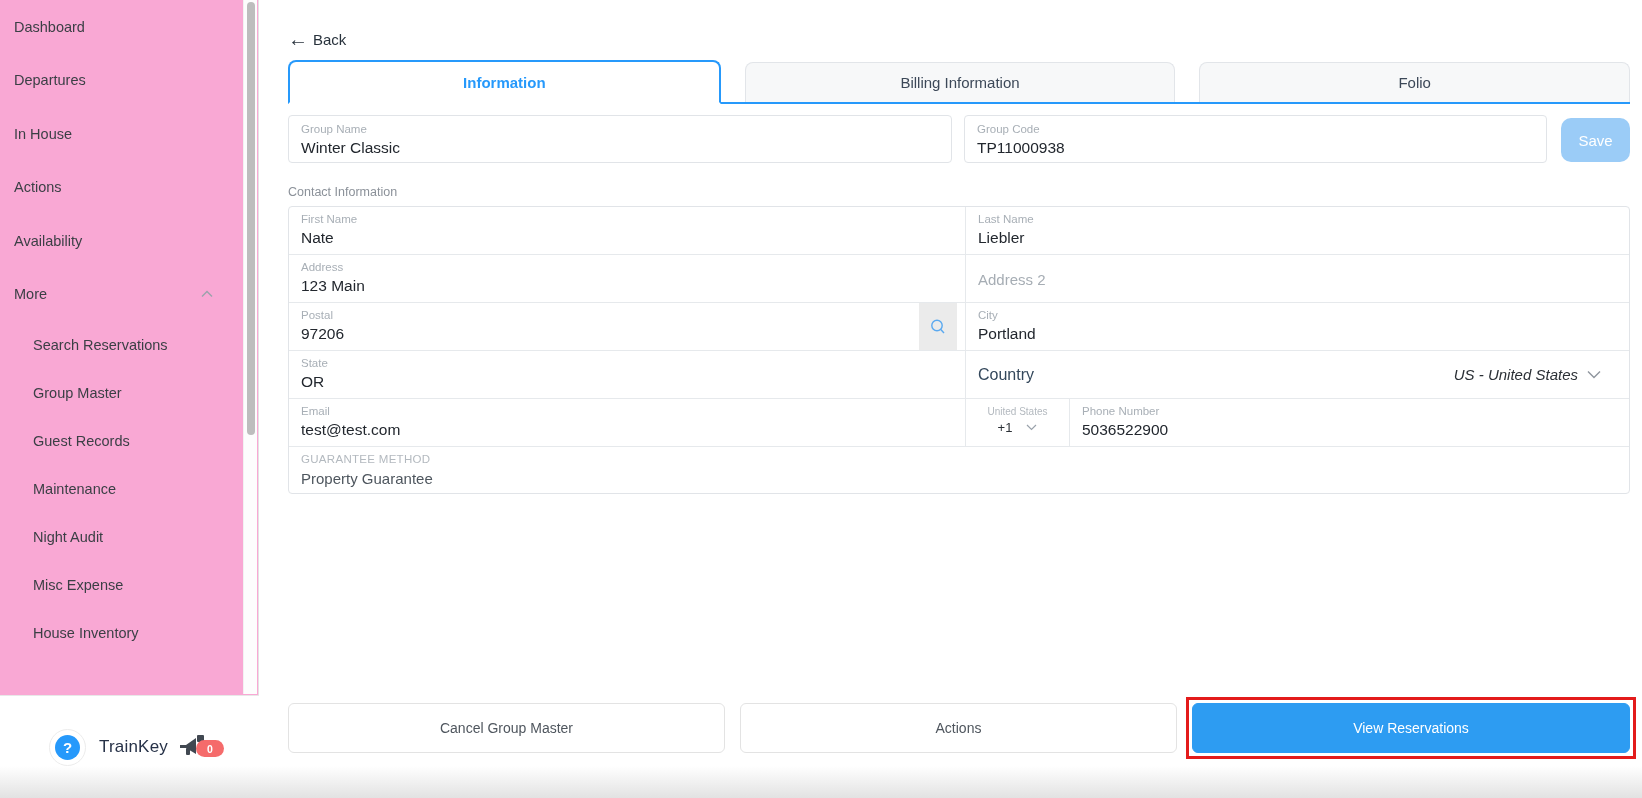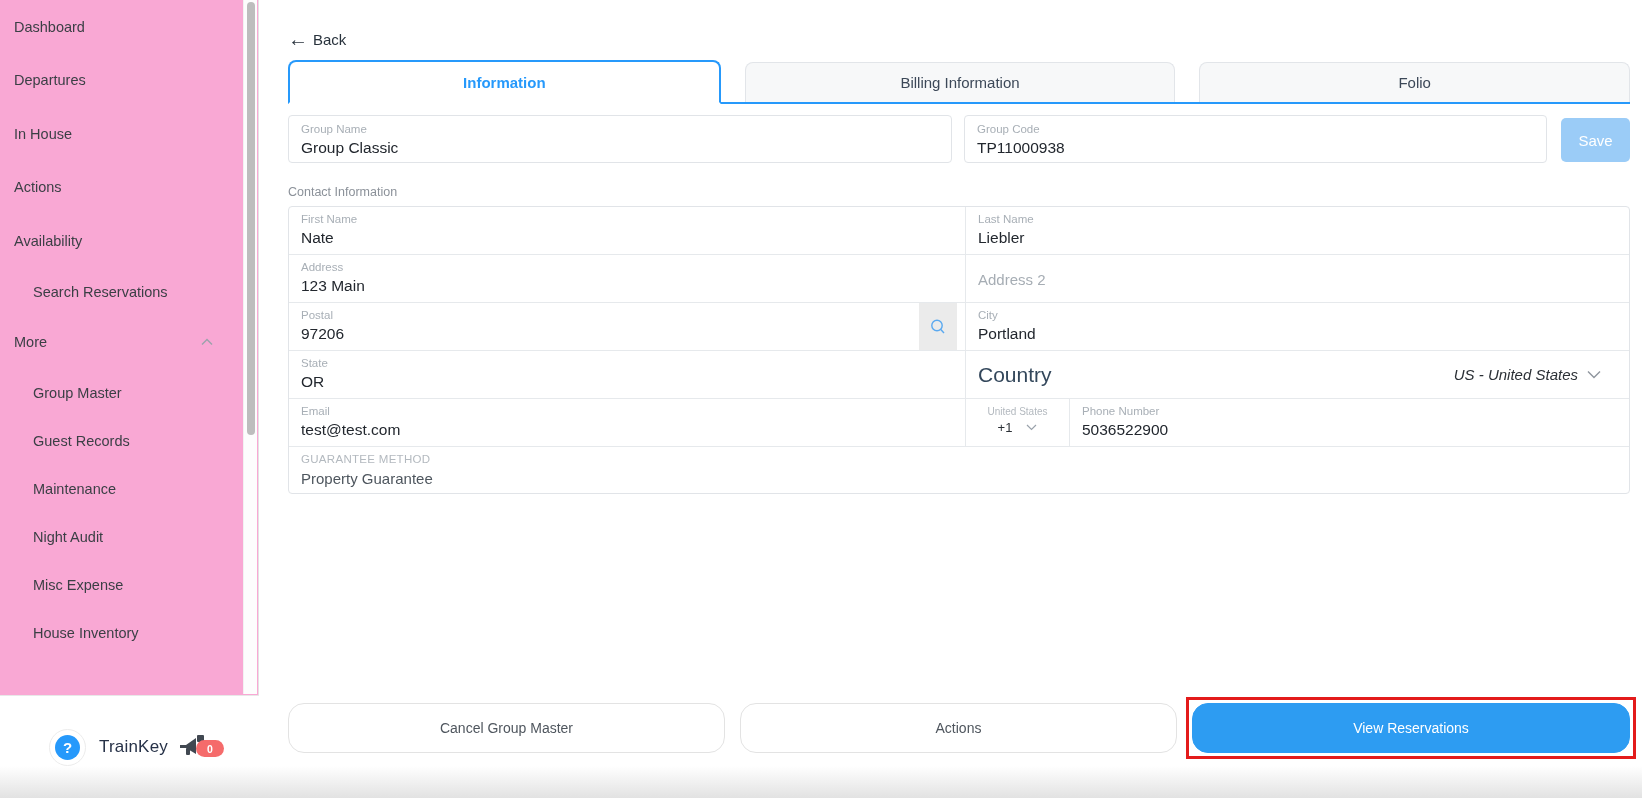--- a/index.html
+++ b/index.html
@@ -33,42 +33,42 @@
 
   .tabs { position:absolute; top:62px; left:28px; width:1342px; height:42px; display:flex; align-items:flex-end; gap:24px; border-bottom:2px solid #2699FB; }
   .tab { flex:1; height:40px; background:#F7F8F9; border:1px solid #E2E5E9; border-bottom:none; border-radius:8px 8px 0 0; display:flex; align-items:center; justify-content:center; font-size:15px; color:#3C4858; cursor:pointer; }
   .tab.active { height:44px; background:#fff; border:2px solid #2699FB; border-bottom:2px solid #fff; margin-bottom:-2px; color:#2699FB; font-weight:bold; z-index:2; }
 
   .field { position:absolute; border:1px solid #E1E4E8; border-radius:4px; background:#fff; padding:7px 12px 0; cursor:text; }
   .f-label { font-size:11.5px; color:#A8AFB6; }
   .f-value { font-size:15.5px; color:#22272E; margin-top:4px; white-space:nowrap; }
   #group-name { top:115px; left:28px; width:664px; height:48px; }
   #group-code { top:115px; left:704px; width:583px; height:48px; }
-  .save-btn { position:absolute; top:118px; left:1301px; width:69px; height:44px; border-radius:5px; background:#9BCCF7; color:#fff; font-size:15px; border:none; display:flex; align-items:center; justify-content:center; cursor:default; }
+  .save-btn { position:absolute; top:118px; left:1301px; width:69px; height:44px; border-radius:10px; background:#9BCCF7; color:#fff; font-size:15px; border:none; display:flex; align-items:center; justify-content:center; cursor:default; }
 
   .section-label { position:absolute; top:185px; left:28px; font-size:12.5px; color:#8B9199; }
   .contact { position:absolute; top:206px; left:28px; width:1342px; border:1px solid #E1E4E8; border-radius:4px; background:#fff; overflow:hidden; }
   .row { display:flex; border-bottom:1px solid #E6E9EC; height:48px; }
   .row.last { border-bottom:none; height:46px; }
   .cell { padding:6px 12px 0; cursor:text; }
   .cell-l { width:677px; border-right:1px solid #E6E9EC; position:relative; flex:none; }
   .cell-r { flex:1; }
   .placeholder { font-size:15px; color:#A6ADB4; display:flex; align-items:center; height:100%; padding-bottom:4px; }
   .search-btn { position:absolute; top:0; right:8px; width:38px; height:47px; background:#EBEBEB; display:flex; align-items:center; justify-content:center; cursor:pointer; }
   .country-cell { flex:1; display:flex; align-items:center; justify-content:space-between; padding:0 28px 0 12px; cursor:pointer; }
-  .country-label { font-size:21px; color:#33475B; }
+  .country-label { font-size:16px; color:#33475B; }
   .country-value { font-size:15px; color:#2B3036; display:flex; align-items:center; gap:9px;font-style:italic; }
   .phone-group { flex:1; display:flex; }
   .phone-cc { width:104px; border-right:1px solid #E6E9EC; text-align:center; padding-top:7px; cursor:pointer; flex:none; }
   .cc-label { font-size:10px; color:#B3B9BF; }
   .cc-value { font-size:13px; color:#2B3036; margin-top:3px; display:inline-flex; align-items:center; gap:14px; }
   .guar-label { font-size:11.5px; color:#B3B9BF; letter-spacing:.3px; }
   .guar-value { font-size:15px; color:#4E565E; margin-top:5px; }
 
-  .btn-row-btn { position:absolute; top:703px; height:50px; border-radius:16px; display:flex; align-items:center; justify-content:center; font-size:14px; cursor:pointer; }
+  .btn-row-btn { position:absolute; top:703px; height:50px; border-radius:6px; display:flex; align-items:center; justify-content:center; font-size:14px; cursor:pointer; }
   .btn-plain { background:#fff; border:1px solid #E3E3E3; color:#4F565E; }
   #cancel-btn { left:28px; width:437px; }
   #actions-btn { left:480px; width:437px; }
   #view-btn { left:932px; width:438px; background:#2D9CF2; border:1px solid #2D9CF2; color:#fff; }
   .highlight-box { position:absolute; top:697px; left:926px; width:450px; height:62px; border:3px solid #E31B1B; pointer-events:none; z-index:8; }
 
   .bottom-fade { position:absolute; left:0; bottom:0; width:1642px; height:32px; background:linear-gradient(rgba(255,255,255,0), #E2E2E2); pointer-events:none; z-index:9; }
 
   svg { display:block; }
 </style>
@@ -85,29 +85,29 @@
       </div>
     <div class="nav-item">
         <span>In House</span>
       </div>
     <div class="nav-item">
         <span>Actions</span>
       </div>
     <div class="nav-item">
         <span>Availability</span>
       </div>
-    <div class="nav-item nav-sub">
-        <span>Search Reservations</span>
-      </div>
     <div class="nav-item more">
       <span>More</span>
       <svg class="chev-up" viewBox="0 0 12 8">
           <polyline points="1,6.5 6,1.5 11,6.5" fill="none" stroke="#9AA2AB" stroke-width="1.4"></polyline>
         </svg>
     </div>
+    <div class="nav-item nav-sub">
+        <span>Search Reservations</span>
+      </div>
     <div class="nav-item nav-sub">
         <span>Group Master</span>
       </div>
     <div class="nav-item nav-sub">
         <span>Guest Records</span>
       </div>
     <div class="nav-item nav-sub">
         <span>Maintenance</span>
       </div>
     <div class="nav-item nav-sub">
@@ -155,21 +155,21 @@
     <div class="tab">
         <span>Billing Information</span>
       </div>
     <div class="tab">
         <span>Folio</span>
       </div>
   </div>
 
   <div class="field" id="group-name">
     <div class="f-label">Group Name</div>
-    <div class="f-value">Group Classic</div>
+    <div class="f-value">Winter Classic</div>
   </div>
   <div class="field" id="group-code">
     <div class="f-label">Group Code</div>
     <div class="f-value">TP11000938</div>
   </div>
   <button class="save-btn">Save</button>
 
   <div class="section-label">Contact Information</div>
 
   <div class="contact">

